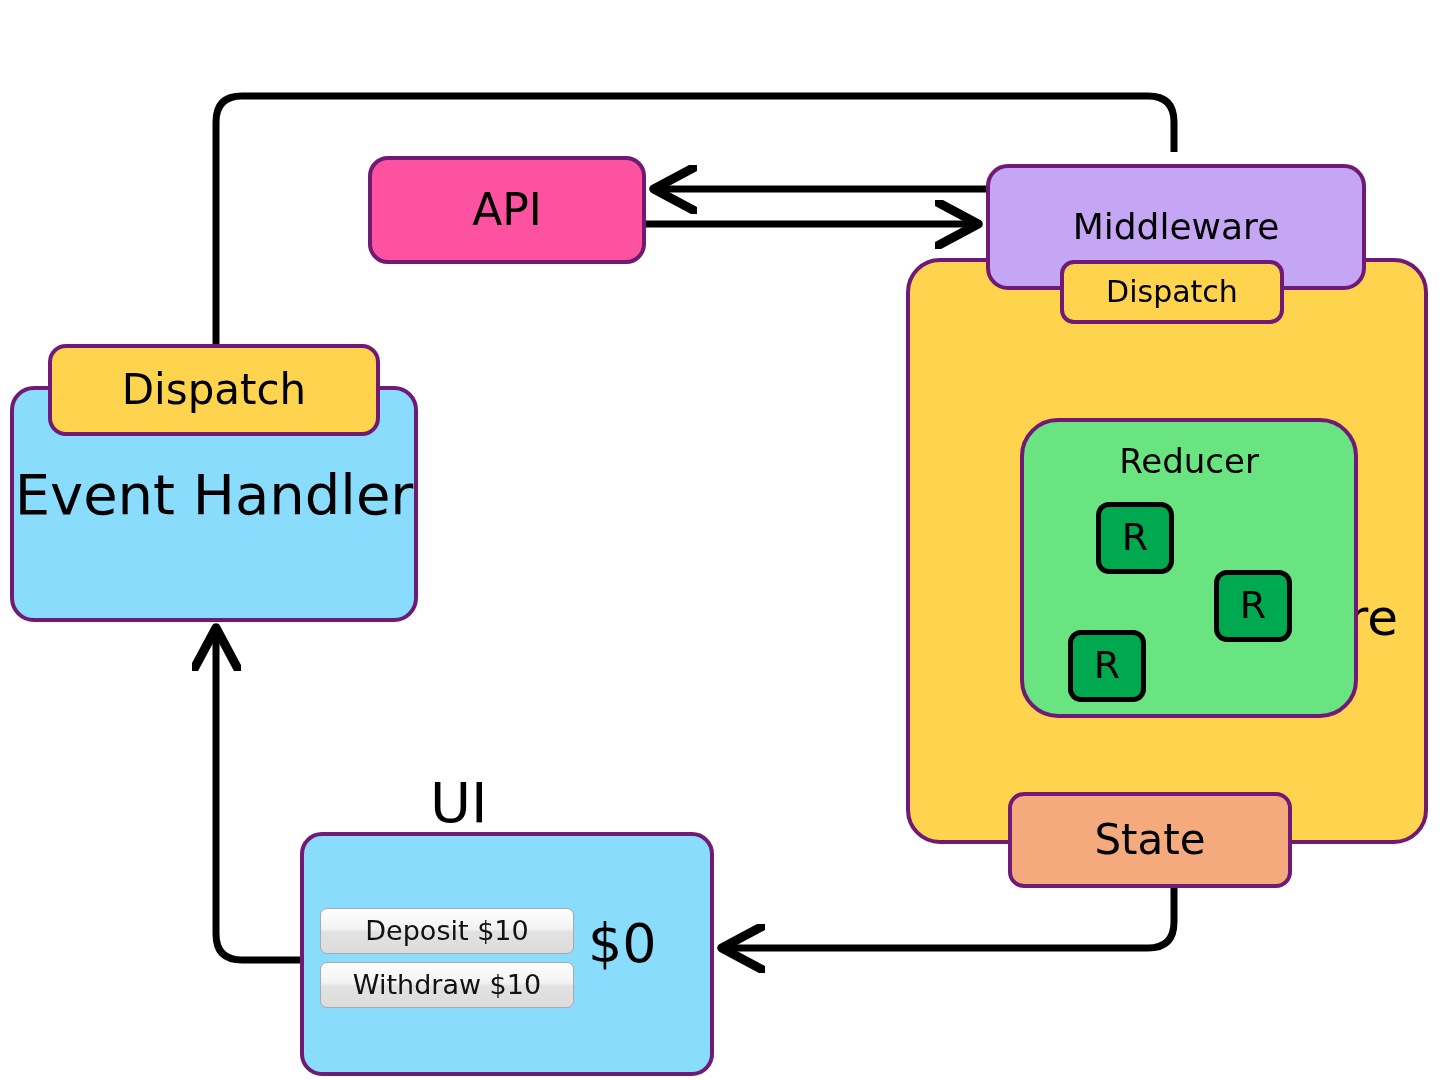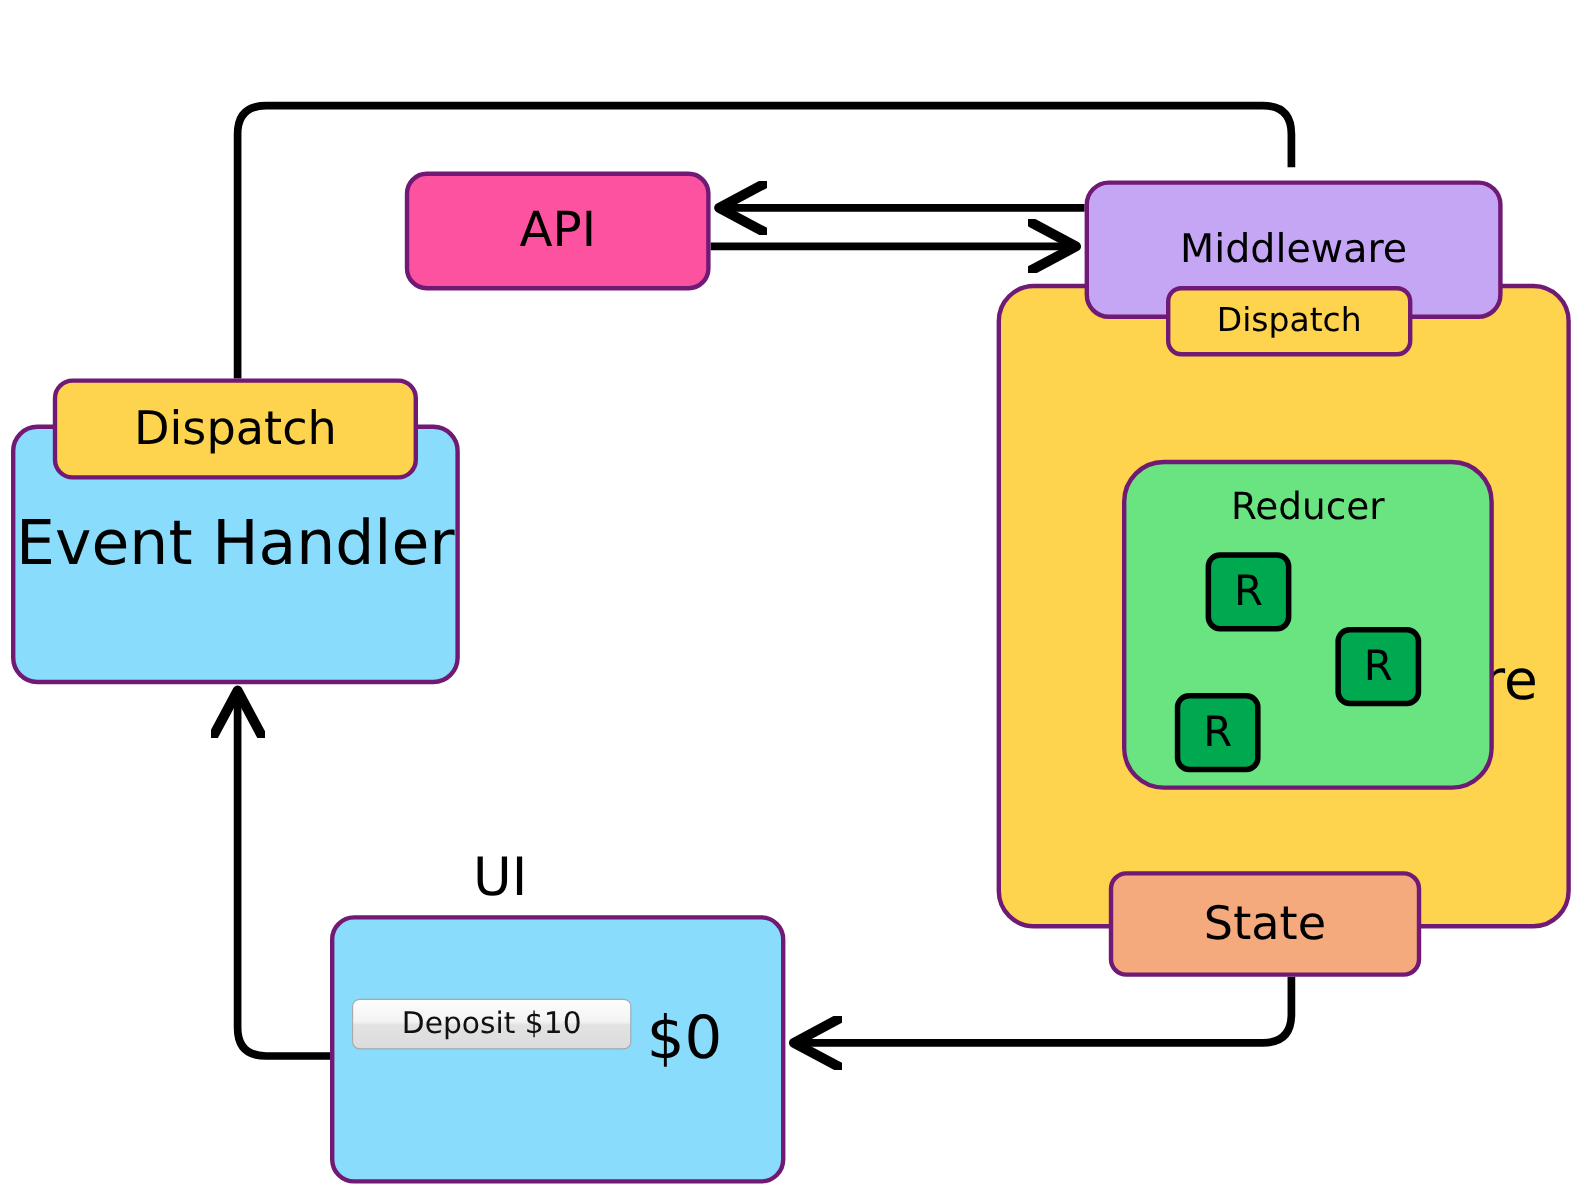--- a/index.html
+++ b/index.html
@@ -139,21 +139,21 @@
     width: 284px; height: 96px;
     background: #f4aa7d;
     border-radius: 16px;
     font-size: 42px;
   }
 
   
   #ui-label {
     position: absolute;
     left: 430px; top: 770px;
-    font-size: 48px;
+    font-size: 56px;
     color: #000;
   }
   #ui-box {
     left: 300px; top: 832px;
     width: 414px; height: 244px;
     background: #89dcfb;
     border-radius: 22px;
     display: block;
   }
   .ui-button {
@@ -239,16 +239,17 @@
   <div class="node" id="state-box">State</div>
 
   <div class="node" id="api-box">API</div>
 
   <div class="node" id="event-handler-box">Event Handler</div>
   <div class="node" id="eh-dispatch-box">Dispatch</div>
 
   <div id="ui-label">UI</div>
   <div class="node" id="ui-box">
     <div class="ui-button" id="ui-btn-deposit">Deposit $10</div>
+    <div class="ui-button" id="ui-btn-withdraw">Withdraw $10</div>
     <div id="ui-balance">$0</div>
   </div>
 
 </div>
 
 </body></html>

